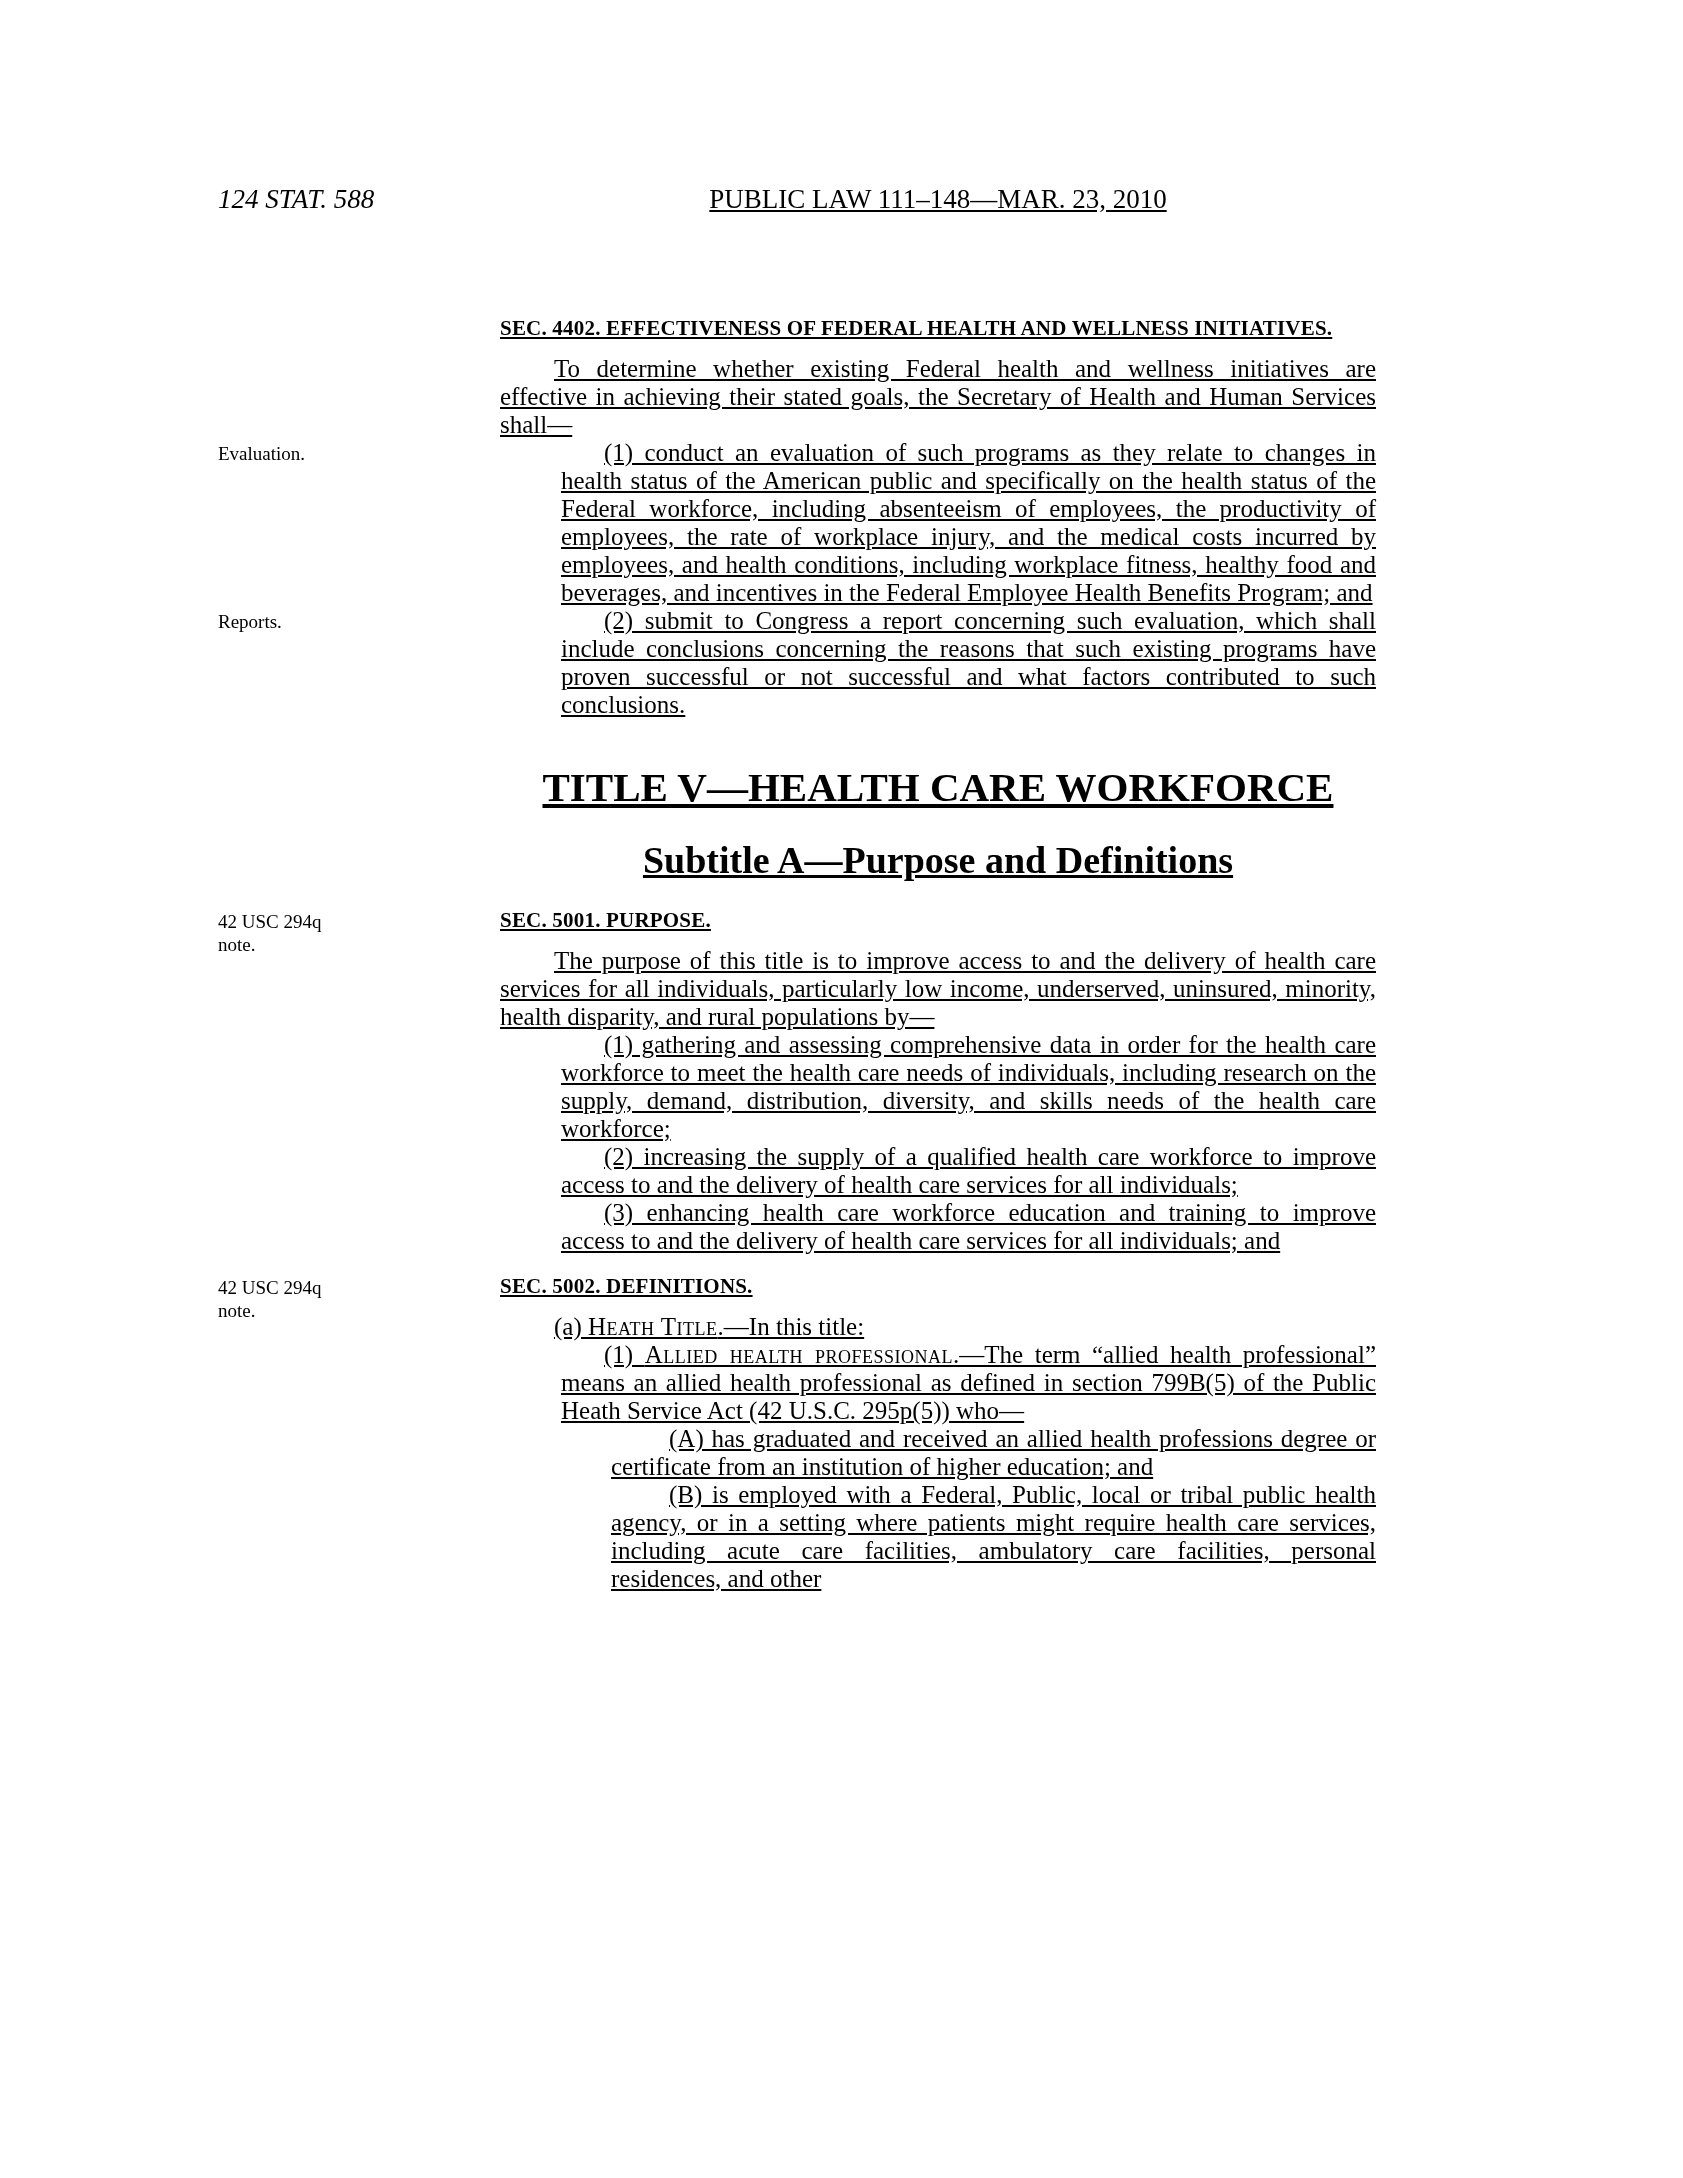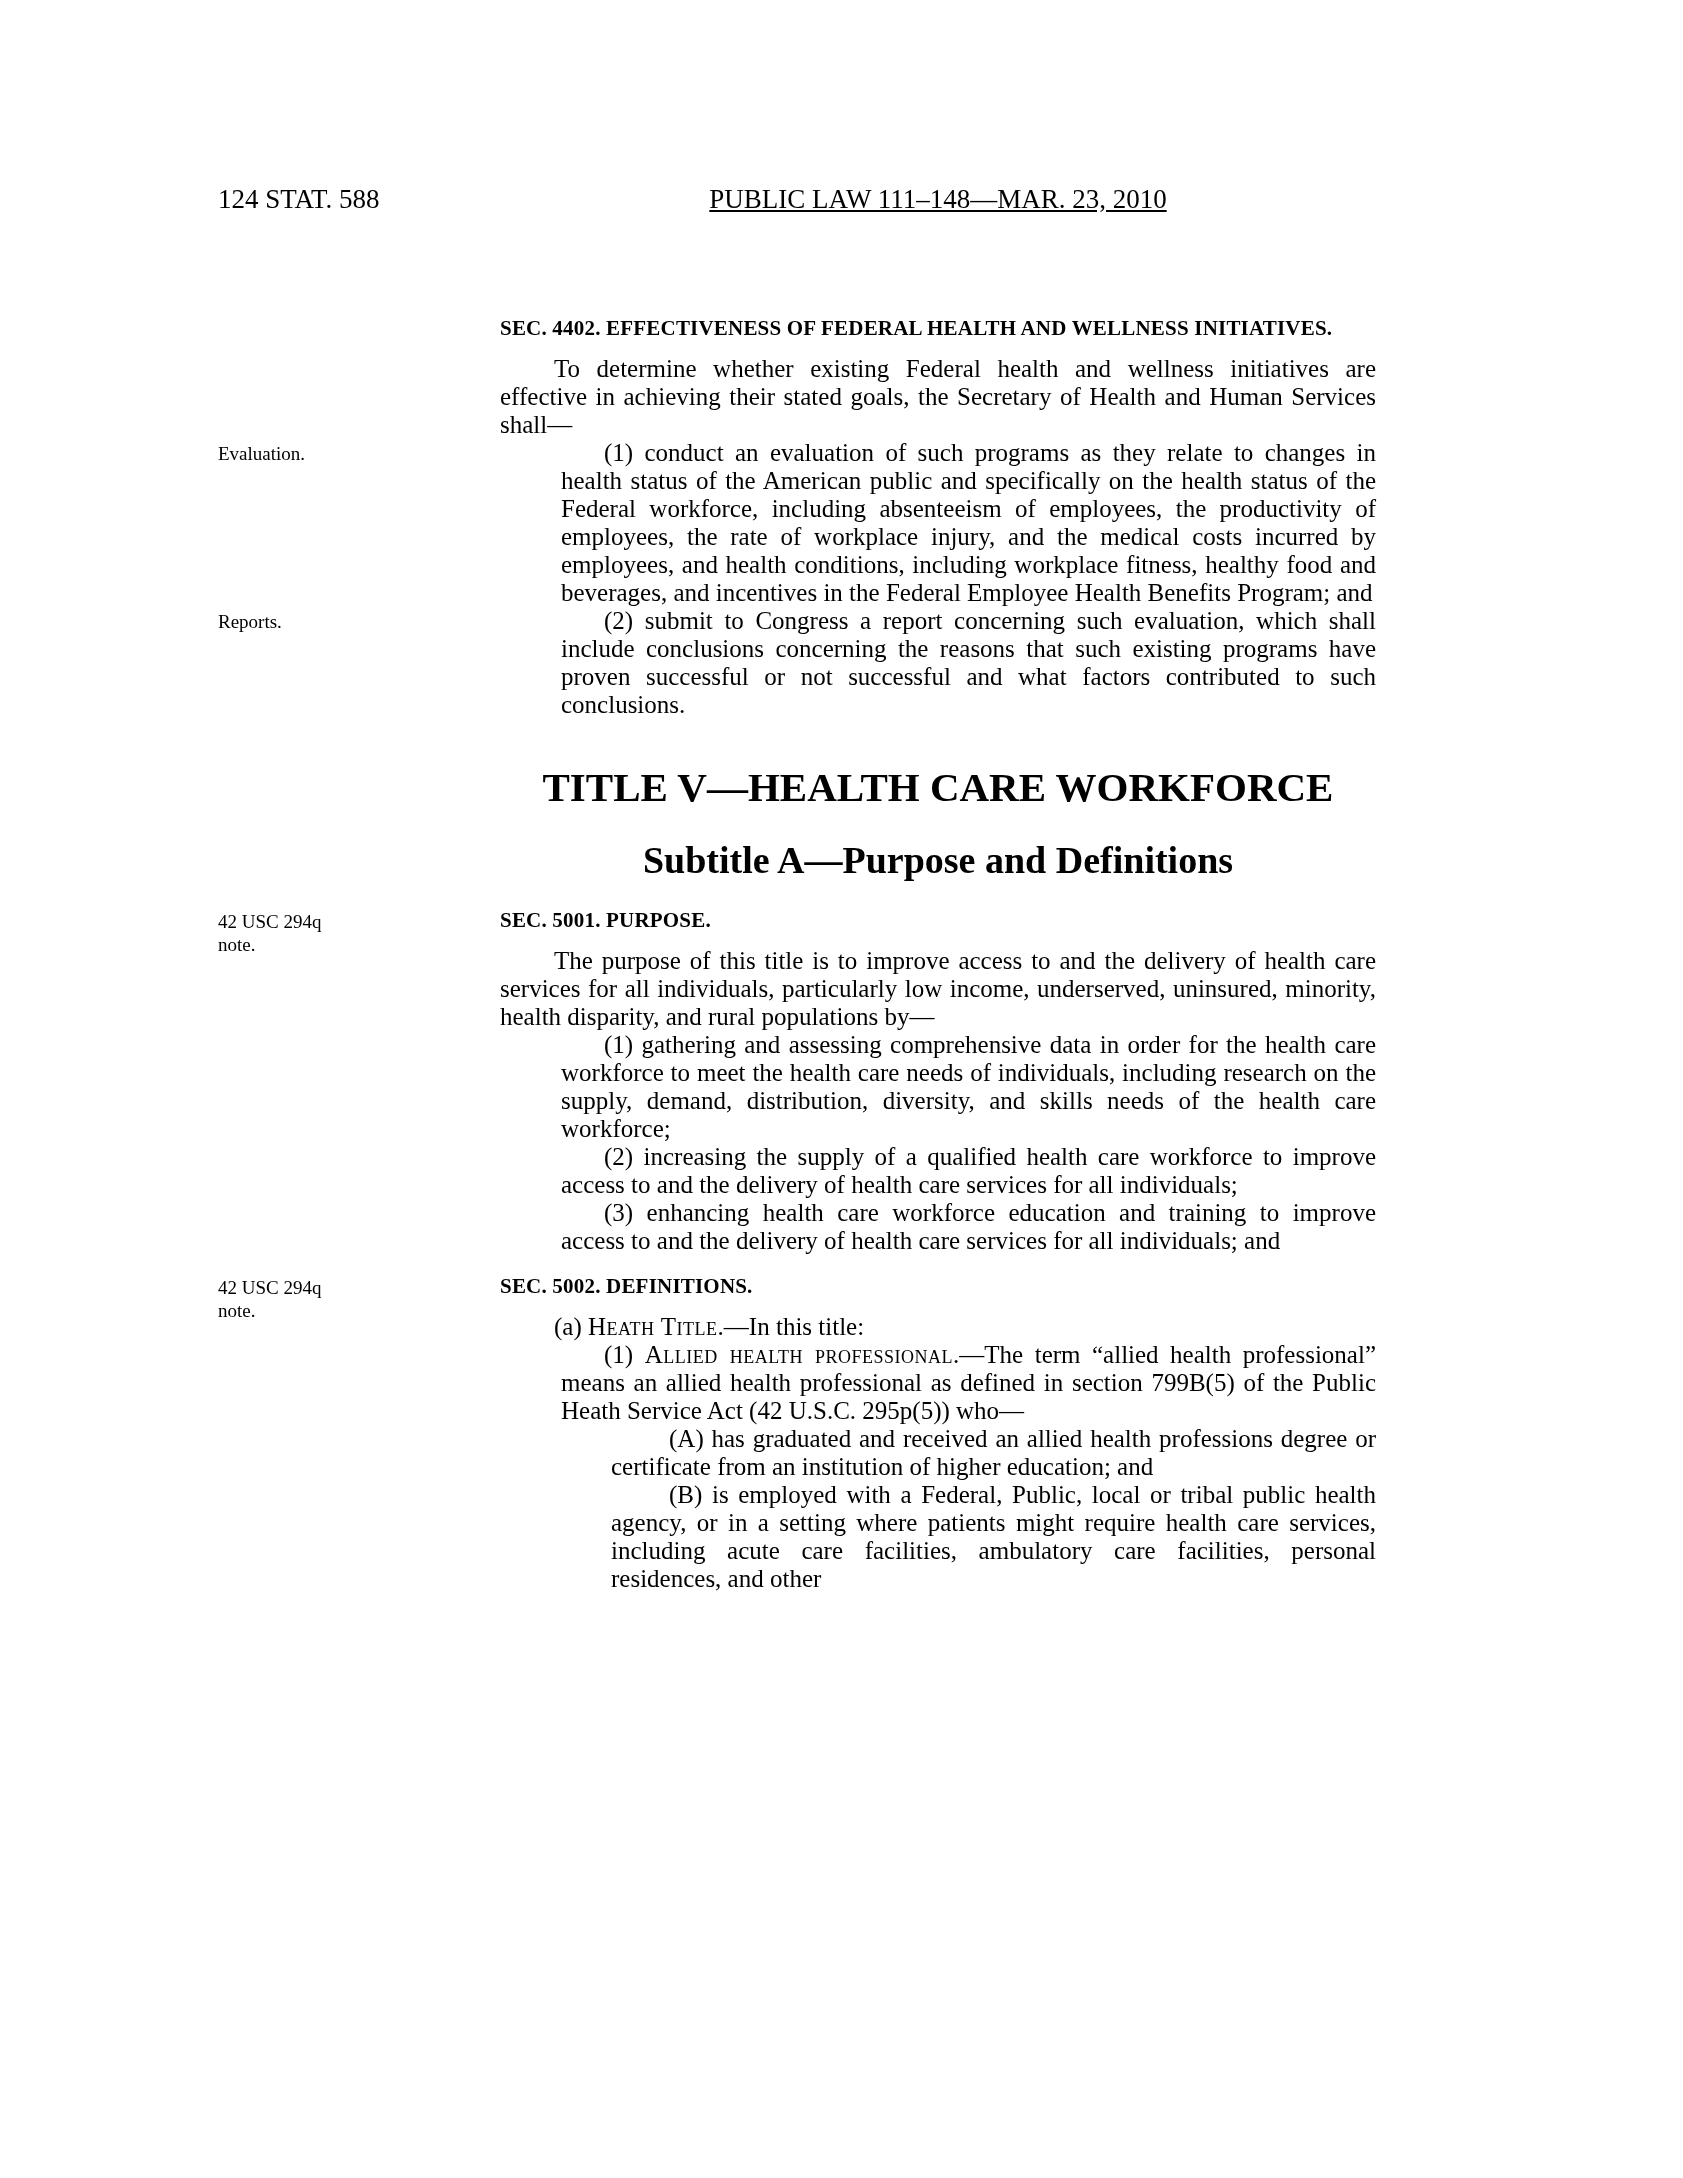--- a/index.html
+++ b/index.html
@@ -4,29 +4,29 @@
 <style>
   html, body { margin: 0; padding: 0; }
   body {
     width: 1683px; height: 2178px;
     background: #ffffff; color: #000000;
     font-family: "Liberation Serif", "DejaVu Serif", serif;
     position: relative; overflow: hidden;
   }
   .stat-number {
     position: absolute; top: 184px; left: 218px;
-    font-size: 27px; white-space: nowrap;
+    font-size: 27px; white-space: nowrap; font-style: italic;
   }
   .law-title {
     position: absolute; top: 184px; left: 500px; width: 876px;
     font-size: 27px; text-align: center; white-space: nowrap; text-decoration: underline;
   }
   .content {
     position: absolute; top: 315px; left: 500px; width: 876px;
-    font-size: 25px; line-height: 28px; text-align: justify;
+    font-size: 25px; line-height: 28px; text-align: justify; text-decoration: underline;
   }
   .sec-heading {
     font-family: "Liberation Serif", serif;
     font-weight: bold; font-size: 21px; line-height: 27px;
     padding-left: 162px; text-indent: -162px;
     text-align: justify; letter-spacing: 0.2px;
     margin: 0 0 13px 0;
   }
   p { margin: 0; }
   .flush { text-indent: 54px; }

